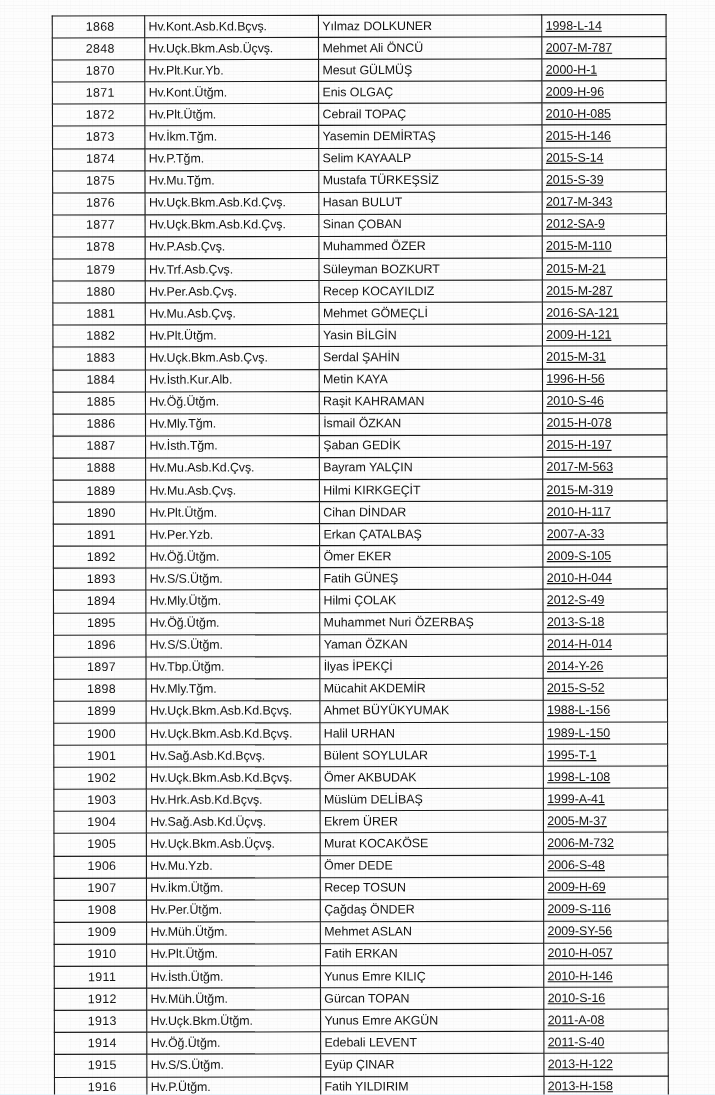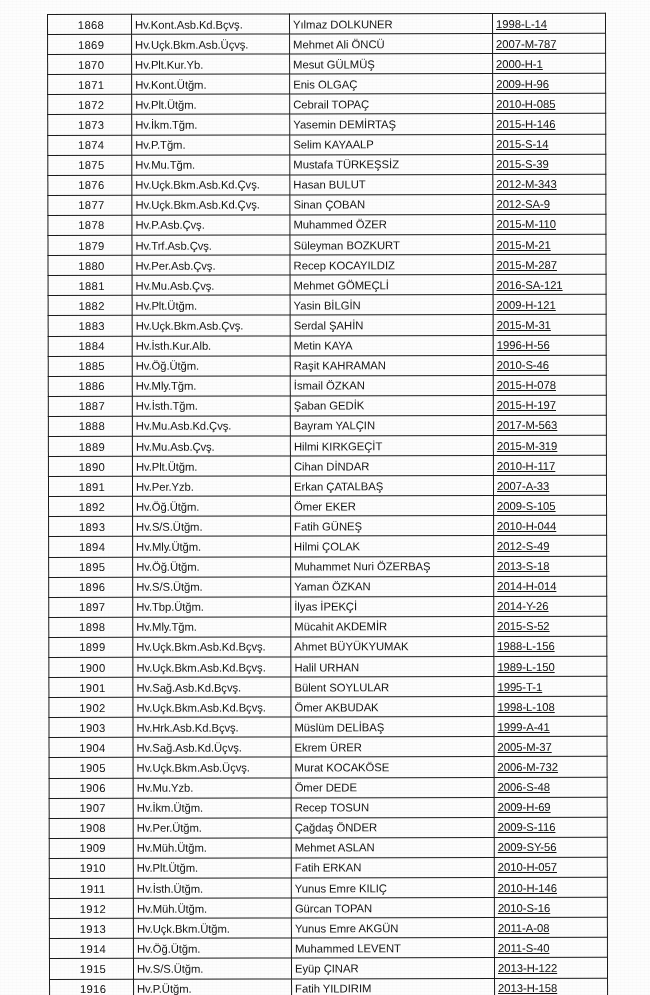--- a/index.html
+++ b/index.html
@@ -113,21 +113,21 @@
       </colgroup>
       <tbody id="roster-body">
 
       <tr>
             <td class="cell-no">1868</td>
             <td class="cell-rank">Hv.Kont.Asb.Kd.Bçvş.</td>
             <td class="cell-name">Yılmaz DOLKUNER</td>
             <td class="cell-reg">1998-L-14</td>
           </tr>
           <tr>
-            <td class="cell-no">1869</td>
+            <td class="cell-no">2848</td>
             <td class="cell-rank">Hv.Uçk.Bkm.Asb.Üçvş.</td>
             <td class="cell-name">Mehmet Ali ÖNCÜ</td>
             <td class="cell-reg">2007-M-787</td>
           </tr>
           <tr>
             <td class="cell-no">1870</td>
             <td class="cell-rank">Hv.Plt.Kur.Yb.</td>
             <td class="cell-name">Mesut GÜLMÜŞ</td>
             <td class="cell-reg">2000-H-1</td>
           </tr>
@@ -158,21 +158,21 @@
           <tr>
             <td class="cell-no">1875</td>
             <td class="cell-rank">Hv.Mu.Tğm.</td>
             <td class="cell-name">Mustafa TÜRKEŞSİZ</td>
             <td class="cell-reg">2015-S-39</td>
           </tr>
           <tr>
             <td class="cell-no">1876</td>
             <td class="cell-rank">Hv.Uçk.Bkm.Asb.Kd.Çvş.</td>
             <td class="cell-name">Hasan BULUT</td>
-            <td class="cell-reg">2012-M-343</td>
+            <td class="cell-reg">2017-M-343</td>
           </tr>
           <tr>
             <td class="cell-no">1877</td>
             <td class="cell-rank">Hv.Uçk.Bkm.Asb.Kd.Çvş.</td>
             <td class="cell-name">Sinan ÇOBAN</td>
             <td class="cell-reg">2012-SA-9</td>
           </tr>
           <tr>
             <td class="cell-no">1878</td>
             <td class="cell-rank">Hv.P.Asb.Çvş.</td>
@@ -385,21 +385,21 @@
           </tr>
           <tr>
             <td class="cell-no">1913</td>
             <td class="cell-rank">Hv.Uçk.Bkm.Ütğm.</td>
             <td class="cell-name">Yunus Emre AKGÜN</td>
             <td class="cell-reg">2011-A-08</td>
           </tr>
           <tr>
             <td class="cell-no">1914</td>
             <td class="cell-rank">Hv.Öğ.Ütğm.</td>
-            <td class="cell-name">Muhammed LEVENT</td>
+            <td class="cell-name">Edebali LEVENT</td>
             <td class="cell-reg">2011-S-40</td>
           </tr>
           <tr>
             <td class="cell-no">1915</td>
             <td class="cell-rank">Hv.S/S.Ütğm.</td>
             <td class="cell-name">Eyüp ÇINAR</td>
             <td class="cell-reg">2013-H-122</td>
           </tr>
           <tr>
             <td class="cell-no">1916</td>

